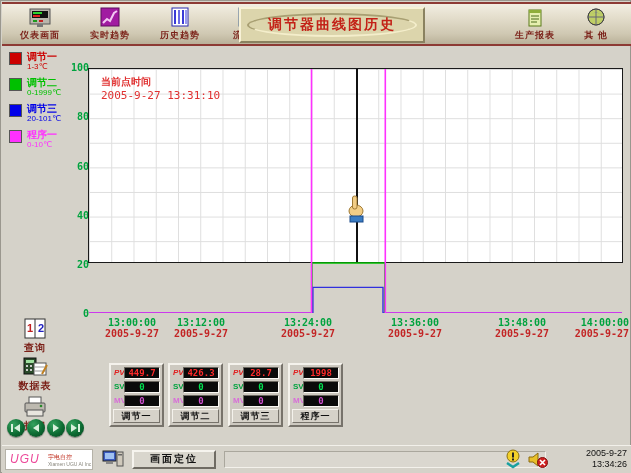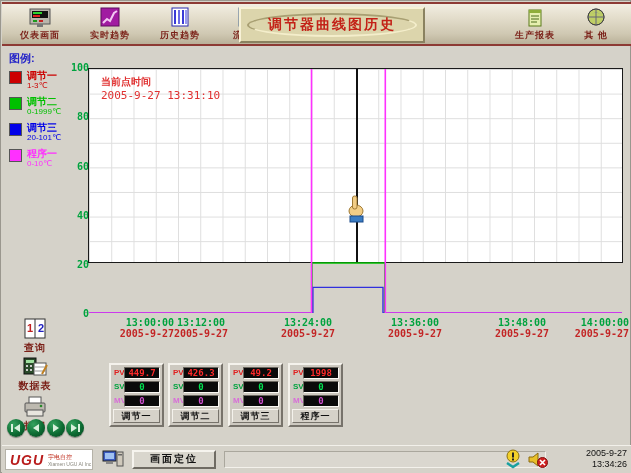--- a/index.html
+++ b/index.html
@@ -57,31 +57,31 @@
   .panel { position:absolute; top:362px; width:55px; height:64px; background:#cdc9c0;
     border:2px solid; border-color:#f4f2ec #77736b #77736b #f4f2ec; padding:2px 2px 0 2px; }
   .prow { position:relative; height:13px; margin-bottom:1px; }
   .prow .pl { position:absolute; left:1px; top:1px; font-size:8px; font-weight:bold; }
   .prow .lcd { position:absolute; right:0; top:0; width:36px; height:12px; background:#0a0a0a;
     border:1px solid; border-color:#6b675f #fbf9f4 #fbf9f4 #6b675f;
     font-family:"DejaVu Sans Mono",monospace; font-size:9px; font-weight:bold; text-align:center; line-height:10px; }
   .ptitle { position:absolute; left:2px; right:2px; bottom:2px; height:14px; background:#d6d2c9;
     border:1px solid; border-color:#f4f2ec #77736b #77736b #f4f2ec;
     font-size:9px; font-weight:bold; color:#111; text-align:center; line-height:12px; letter-spacing:1px; }
-  .c-pv { color:#e02020; } .v-pv { color:#ff2a2a; }
+  .c-pv { color:#e02020;font-style:italic; } .v-pv { color:#ff2a2a; }
   .c-sv { color:#00a33e; } .v-sv { color:#00e050; }
   .c-mv { color:#d86ed8; } .v-mv { color:#cf4fcf; }
 
   
   .copper { position:absolute; left:0; top:440px; width:631px; height:4px;
     background:linear-gradient(to bottom,#e8b astonishing 0,#e0a070 0%,#b06a38 55%,#7c3c12 100%); }
   .statusbar { position:absolute; left:1px; top:444px; width:629px; height:28px; background:#d5d2c9;
     border-top:1px solid #f2f0ea; }
   .logo { position:absolute; left:3px; top:3px; width:88px; height:21px; background:#fff; border:1px solid #b5b2a8; }
-  .logo .ugu { position:absolute; left:4px; top:2px; font-size:14px; font-weight:bold; font-style:italic; color:#b91c1c; letter-spacing:1px; }
+  .logo .ugu { position:absolute; left:4px; top:2px; font-size:12px; font-weight:normal; font-style:italic; color:#ec4899; letter-spacing:1px; }
   .logo .s1 { position:absolute; left:42px; top:3px; font-size:6px; color:#c03020; white-space:nowrap; }
   .logo .s2 { position:absolute; left:42px; top:11px; font-size:5px; color:#8a887e; white-space:nowrap; }
   .pc-ic { position:absolute; left:100px; top:3px; width:22px; height:20px; cursor:pointer; }
   .locate-btn { position:absolute; left:130px; top:4px; width:84px; height:19px; background:#d9d6cd;
     border:2px solid; border-color:#f6f4ee #6f6b63 #6f6b63 #f6f4ee;
     font-size:10px; font-weight:bold; color:#111; text-align:center; line-height:14px; letter-spacing:2px; cursor:pointer; }
   .msgarea { position:absolute; left:222px; top:5px; width:322px; height:17px; background:#dad7cf;
     border:1px solid; border-color:#aaa79d #f3f1eb #f3f1eb #aaa79d; }
   .tray-ic { position:absolute; top:3px; width:20px; height:21px; cursor:pointer; }
   .dt { position:absolute; right:4px; top:2px; width:62px; text-align:right; font-size:9px; color:#111; }
@@ -173,21 +173,20 @@
             <circle cx="12" cy="10" r="8" fill="none" stroke="#444"></circle>
             <line x1="4" y1="10" x2="20" y2="10" stroke="#667"></line>
             <line x1="12" y1="2" x2="12" y2="18" stroke="#667"></line>
           </svg>
       </span>
       <span class="lbl">其 他</span>
     </div>
   </div>
 
   <div class="legend">
-    <div class="legend-title">图例:</div>
 
     <div class="lg-item" style="color: rgb(204, 0, 0);">
       <span class="lg-sw" style="background: rgb(204, 0, 0);"></span>
       <span class="lg-name">调节一</span>
       <span class="lg-range">1-3℃</span>
     </div>
     <div class="lg-item" style="color: rgb(0, 192, 0);">
       <span class="lg-sw" style="background: rgb(0, 192, 0);"></span>
       <span class="lg-name">调节二</span>
       <span class="lg-range">0-1999℃</span>
@@ -222,21 +221,21 @@
       <svg width="21" height="30">
         <ellipse cx="10" cy="17" rx="7" ry="6" fill="#f2cd86" stroke="#a07a34"></ellipse>
         <rect x="6.5" y="2" width="4.5" height="13" rx="2" fill="#f2cd86" stroke="#a07a34"></rect>
         <rect x="4" y="22" width="13" height="6" fill="#3a7cc2" stroke="#1a4a8a"></rect>
       </svg>
     </div>
     <span class="annot1">当前点时间</span>
     <span class="annot2">2005-9-27 13:31:10</span>
   </div>
 
-  <div class="xt" style="left:89px;text-align:right">
+  <div class="xt" style="left:89px;text-align:center">
       <span class="t">13:00:00</span>
       <span class="d">2005-9-27</span>
     </div>
   <div class="xt" style="left:158px;text-align:center">
       <span class="t">13:12:00</span>
       <span class="d">2005-9-27</span>
     </div>
   <div class="xt" style="left:265px;text-align:center">
       <span class="t">13:24:00</span>
       <span class="d">2005-9-27</span>
@@ -345,21 +344,21 @@
       </div>
     <div class="prow">
         <span class="pl c-mv">MV</span>
         <span class="lcd v-mv">0</span>
       </div>
     <div class="ptitle">调节二</div>
   </div>
   <div class="panel" style="left:227px">
     <div class="prow">
         <span class="pl c-pv">PV</span>
-        <span class="lcd v-pv">49.2</span>
+        <span class="lcd v-pv">28.7</span>
       </div>
     <div class="prow">
         <span class="pl c-sv">SV</span>
         <span class="lcd v-sv">0</span>
       </div>
     <div class="prow">
         <span class="pl c-mv">MV</span>
         <span class="lcd v-mv">0</span>
       </div>
     <div class="ptitle">调节三</div>

